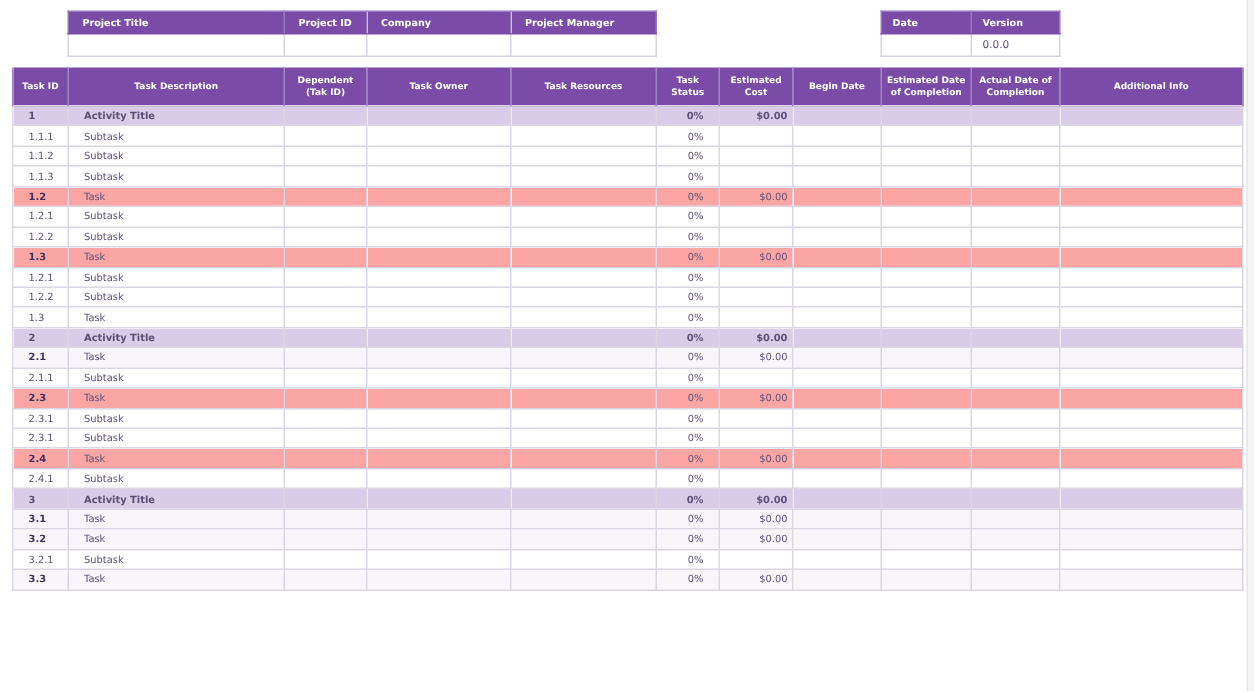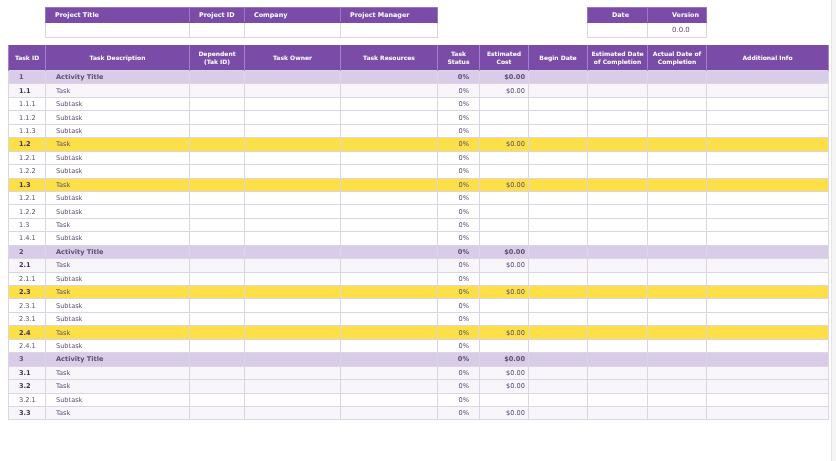--- a/index.html
+++ b/index.html
@@ -5,33 +5,33 @@
   html, body { margin:0; padding:0; background:#ffffff; }
   body { width:836px; height:461px; position:relative; overflow:hidden;
          font-family:"DejaVu Sans", "Liberation Sans", sans-serif; color:#4a3d63; }
   .hdr { background:#7a4ca8; color:#ffffff; font-weight:bold; }
   .box { position:absolute; border-collapse:collapse; table-layout:fixed; }
   .box td { border:1px solid #d9d3e3; padding:0; font-size:6.4px; overflow:hidden; white-space:nowrap; }
   .box td.hdr { border-color:#9a78c0; border-bottom-color:#7a4ca8; }
   #project-table { left:45px; top:7px;border-radius:11px; }
   #project-table td { height:14px; padding-left:9px; }
   #dv-table { left:587px; top:7px; }
-  #dv-table td { height:14px; padding-left:24px; }
+  #dv-table td { height:14px; padding-left:7px; }
   #dv-table td.val { color:#5a4c72; font-size:7px; }
 
   #task-table { position:absolute; left:8px; top:45px; border-collapse:collapse; table-layout:fixed; width:820px; }
   #task-table th { background:#7a4ca8; color:#fff; font-size:6px; font-weight:bold; height:25px;
                    border-left:1px solid #a283c7; border-right:1px solid #a283c7; text-align:center; line-height:7.5px; padding:0 2px; }
   #task-table td { height:12.45px; border:1px solid #dcd6e4; font-size:6.6px; padding:0; white-space:nowrap; overflow:hidden; color:#5c4f73; }
   #task-table td.id { padding-left:10px; }
   #task-table td.desc { padding-left:10px; }
   #task-table td.status { text-align:right; padding-right:10px; }
   #task-table td.cost { text-align:right; padding-right:3px; }
   tr.activity td { background:#d8cce8; font-weight:bold; color:#3a2c55; border-color:#d8cce8; border-right-color:#e6def0; }
-  tr.task-strong td { background:#fde047; }
+  tr.task-strong td { background:#fca5a5; }
   tr.task-faint td { background:#f8f6fb; }
   tr.plain td { background:#ffffff; }
   td.bold-id { font-weight:bold; color:#3f3158 !important; }
   .right-edge { position:absolute; left:831px; top:0; width:5px; height:461px; background:#f5f5f5; border-left:1px solid #e6e6e6; }
 </style>
 </head>
 <body>
 
 <table id="project-table" class="box">
   <colgroup>
@@ -109,33 +109,20 @@
         <td></td>
         <td></td>
         <td></td>
         <td class="status">0%</td>
         <td class="cost">$0.00</td>
         <td></td>
         <td></td>
         <td></td>
         <td></td>
       </tr>
-      <tr class="task-faint">
-        <td class="id bold-id">1.1</td>
-        <td class="desc">Task</td>
-        <td></td>
-        <td></td>
-        <td></td>
-        <td class="status">0%</td>
-        <td class="cost">$0.00</td>
-        <td></td>
-        <td></td>
-        <td></td>
-        <td></td>
-      </tr>
       <tr class="plain">
         <td class="id">1.1.1</td>
         <td class="desc">Subtask</td>
         <td></td>
         <td></td>
         <td></td>
         <td class="status">0%</td>
         <td class="cost"></td>
         <td></td>
         <td></td>
@@ -242,33 +229,20 @@
         <td class="status">0%</td>
         <td class="cost"></td>
         <td></td>
         <td></td>
         <td></td>
         <td></td>
       </tr>
       <tr class="plain">
         <td class="id">1.3</td>
         <td class="desc">Task</td>
-        <td></td>
-        <td></td>
-        <td></td>
-        <td class="status">0%</td>
-        <td class="cost"></td>
-        <td></td>
-        <td></td>
-        <td></td>
-        <td></td>
-      </tr>
-      <tr class="plain">
-        <td class="id">1.4.1</td>
-        <td class="desc">Subtask</td>
         <td></td>
         <td></td>
         <td></td>
         <td class="status">0%</td>
         <td class="cost"></td>
         <td></td>
         <td></td>
         <td></td>
         <td></td>
       </tr>

